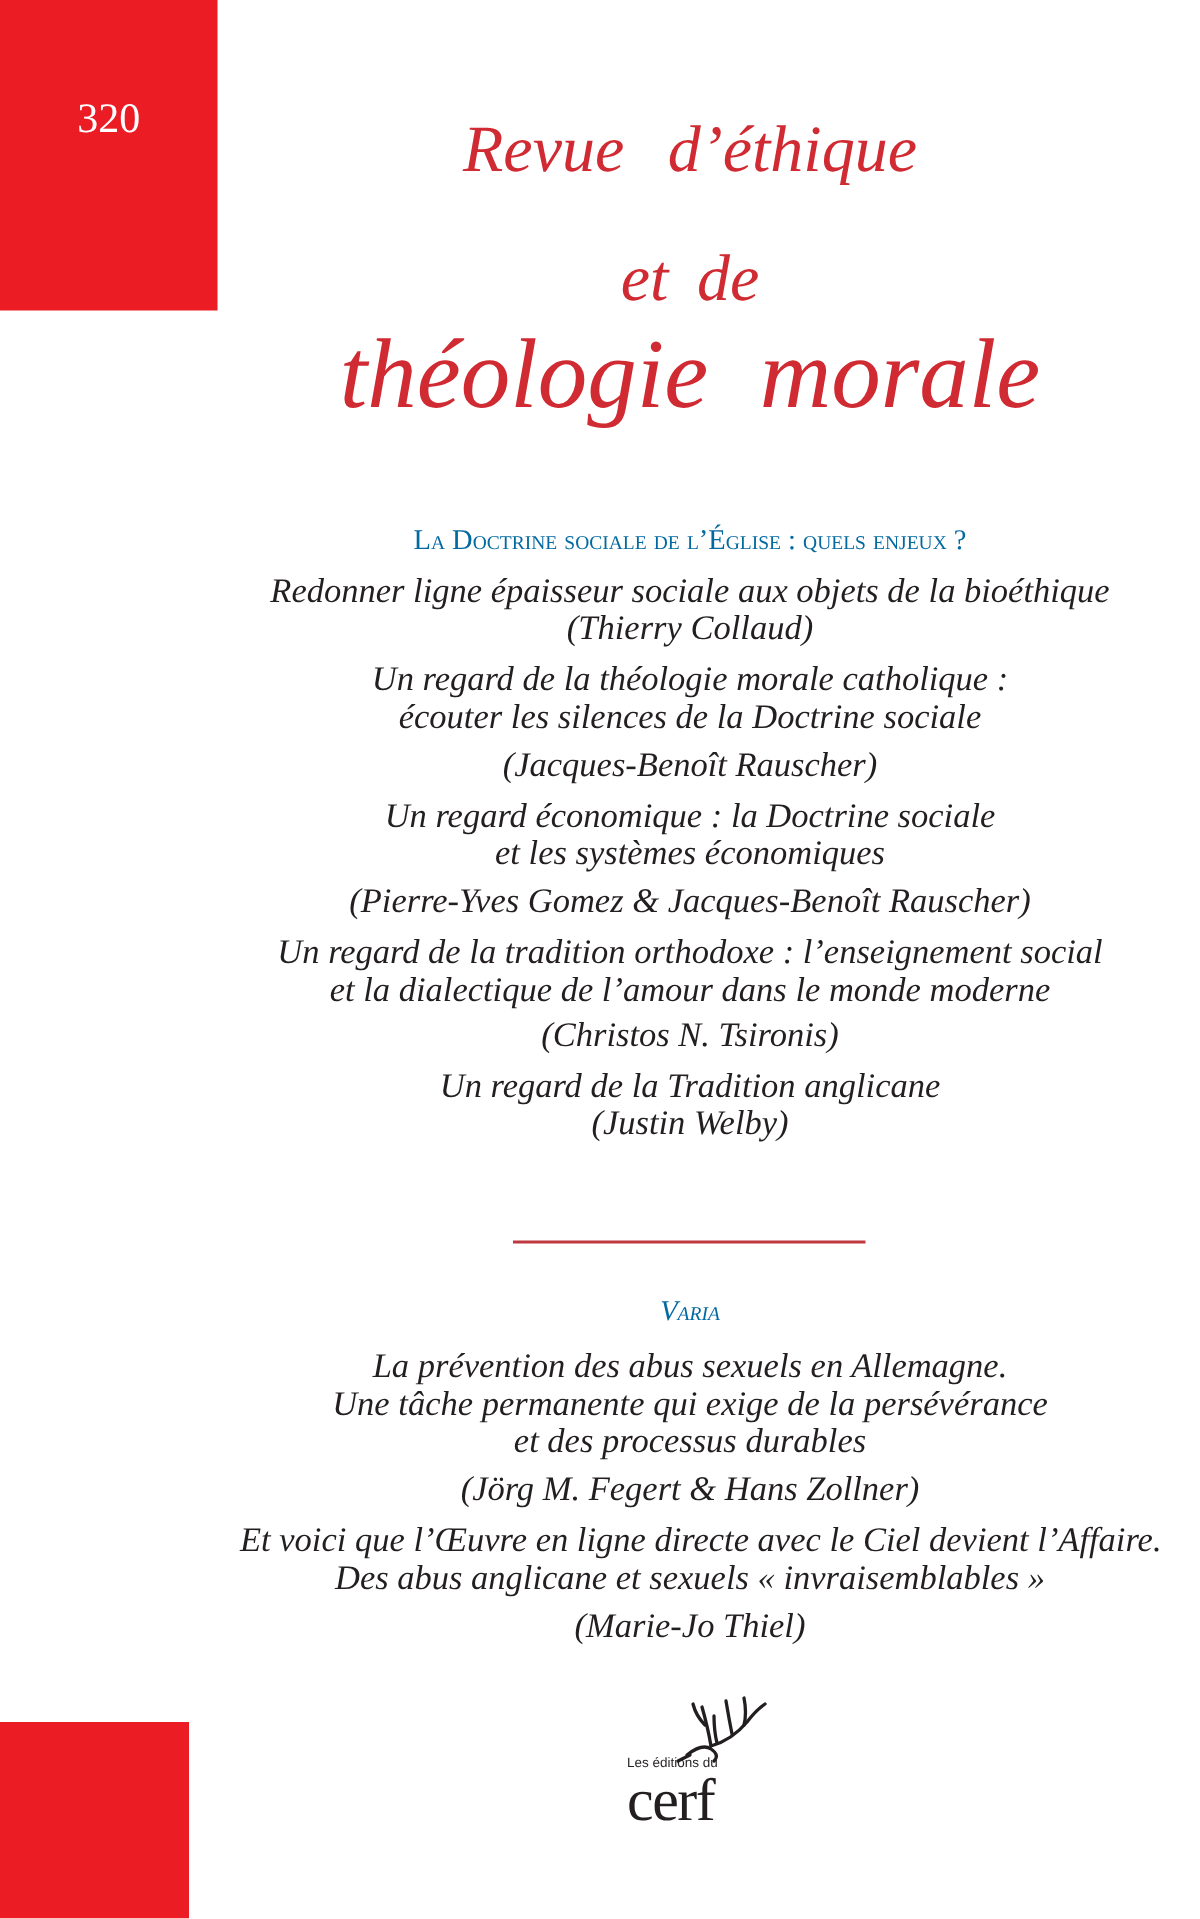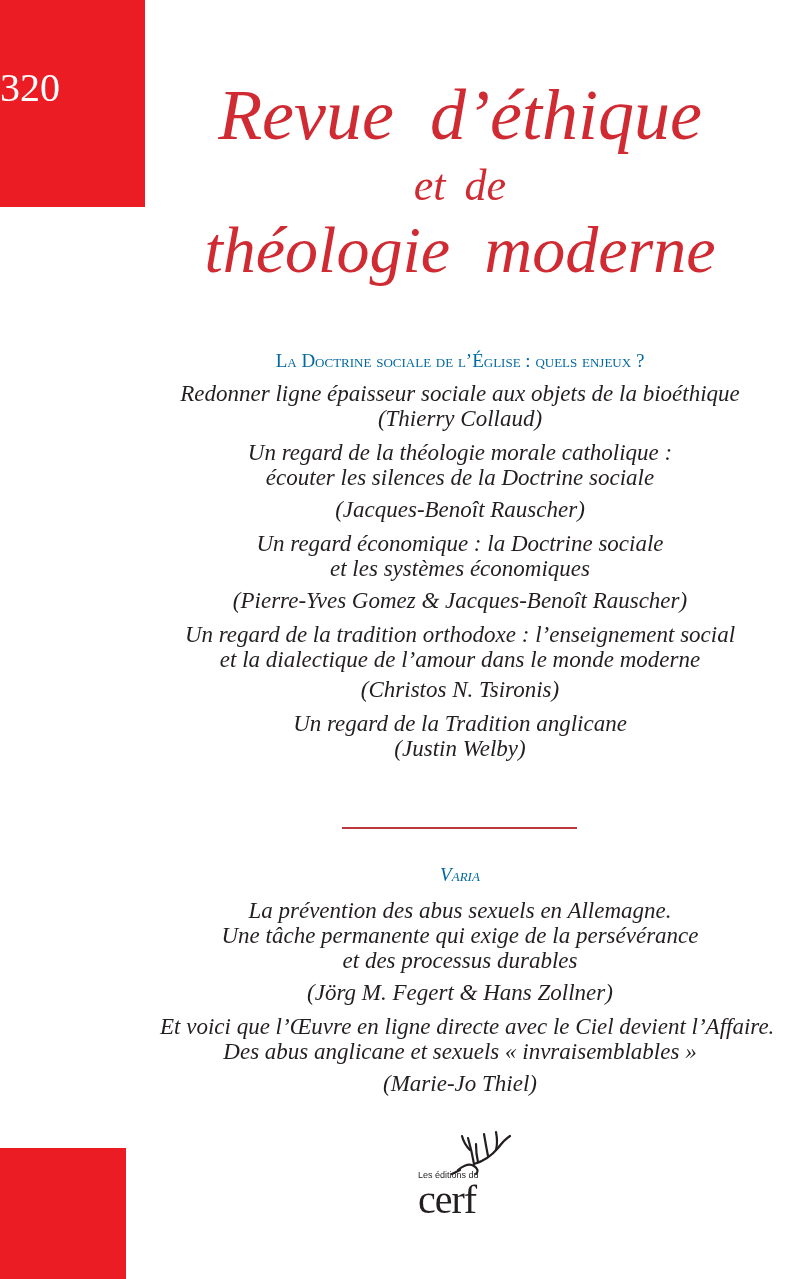--- a/index.html
+++ b/index.html
@@ -7,27 +7,27 @@
       width: 800px; height: 1279px; position: relative; overflow: hidden;
       background: #ffffff;
       font-family: "Liberation Serif", "DejaVu Serif", serif;
       color: #231f20;
     }
     .red-block { position: absolute; background: #ec1c24; }
     #top-block { left: 0; top: 0; width: 145px; height: 207px; }
     #bottom-block { left: 0; top: 1148px; width: 126px; height: 131px; }
     #issue-number {
       position: absolute; left: 0; width: 145px; top: 64px;
-      color: #fff; font-size: 40px; letter-spacing: 0px;
+      text-align: center; color: #fff; font-size: 28px; letter-spacing: 0px;
     }
     .title-line {
       position: absolute; left: 160px; width: 640px; text-align: center;
       color: #d02a32; font-style: italic; white-space: nowrap;
     }
-    #title-1 { top: 74px; font-size: 72px; left: 200px; width: 520px; word-spacing: 18px; }
+    #title-1 { top: 74px; font-size: 44px; left: 200px; width: 520px; word-spacing: 18px; }
     #title-2 { top: 160px; font-size: 44px; left: 200px; width: 520px; word-spacing: 8px; }
     #title-3 { top: 212px; font-size: 66px; left: 200px; width: 520px; word-spacing: 18px; }
 
     .content { position: absolute; left: 160px; width: 600px; text-align: center; }
     .section-heading {
       font-variant: small-caps; font-size: 19px; line-height: 22px; color: #0369a1;
     }
     .item-title { font-style: italic; font-size: 23px; line-height: 25px; white-space: nowrap; }
     .item-author { font-style: italic; font-size: 23px; line-height: 25px; margin-bottom: 9px; }
     .divider {
@@ -44,21 +44,21 @@
     }
   </style>
 </head>
 <body>
 
 <div class="red-block" id="top-block"></div>
 <div id="issue-number">320</div>
 
 <div class="title-line" id="title-1">Revue d’éthique</div>
 <div class="title-line" id="title-2">et de</div>
-<div class="title-line" id="title-3">théologie moderne</div>
+<div class="title-line" id="title-3">théologie morale</div>
 
 <div class="content" style="top:350px;">
   <div class="section-heading" style="margin-bottom:9px;">La Doctrine sociale de l’Église : quels enjeux ?</div>
 
   <div>
     <div class="item-title">Redonner ligne épaisseur sociale aux objets de la bioéthique</div>
     <div class="item-author">(Thierry Collaud)</div>
   </div>
 
   <div>

